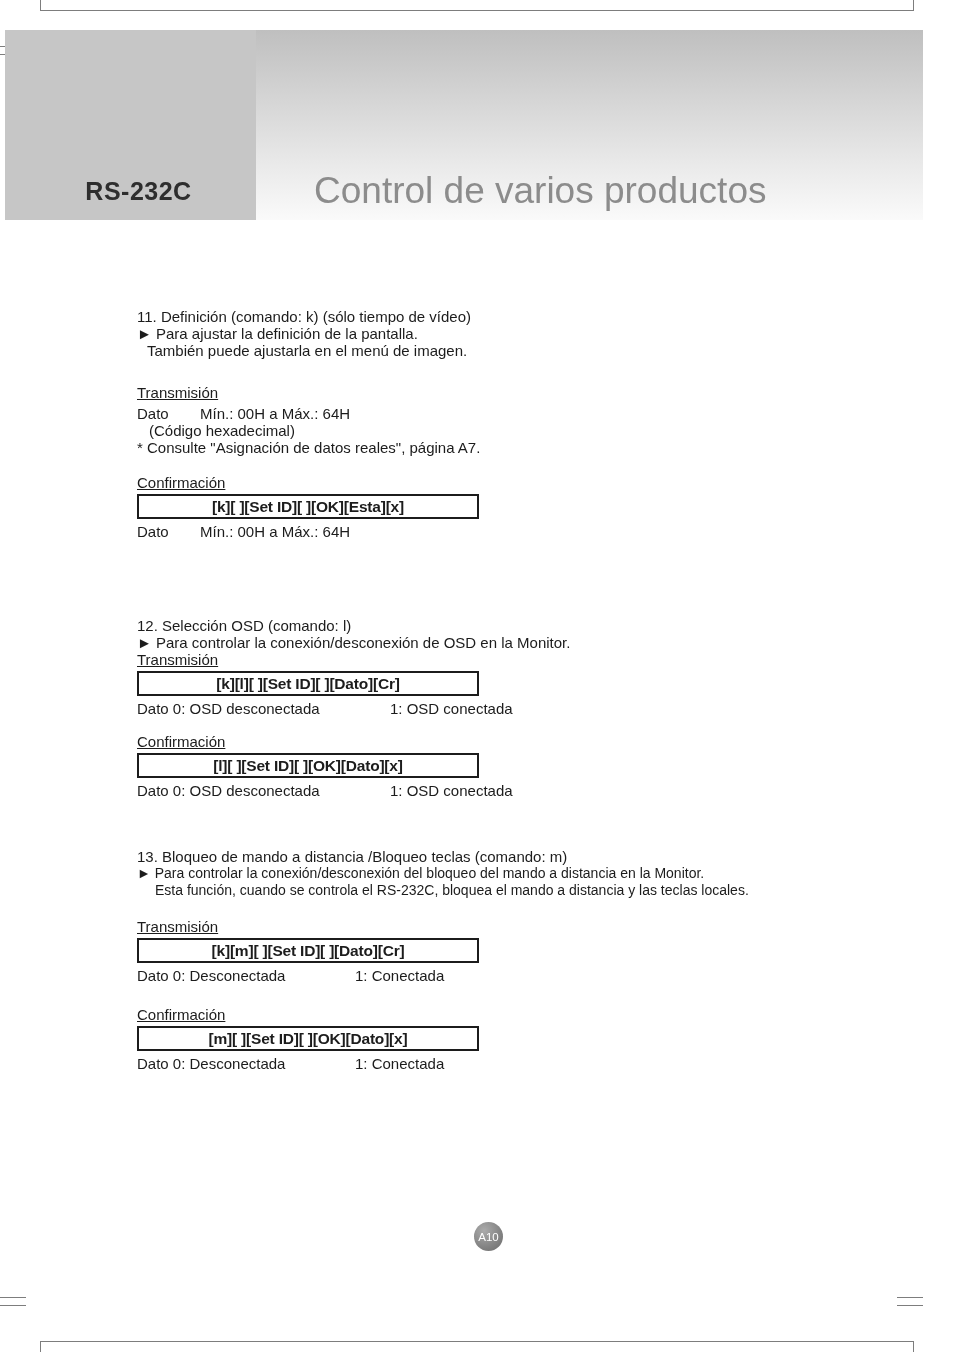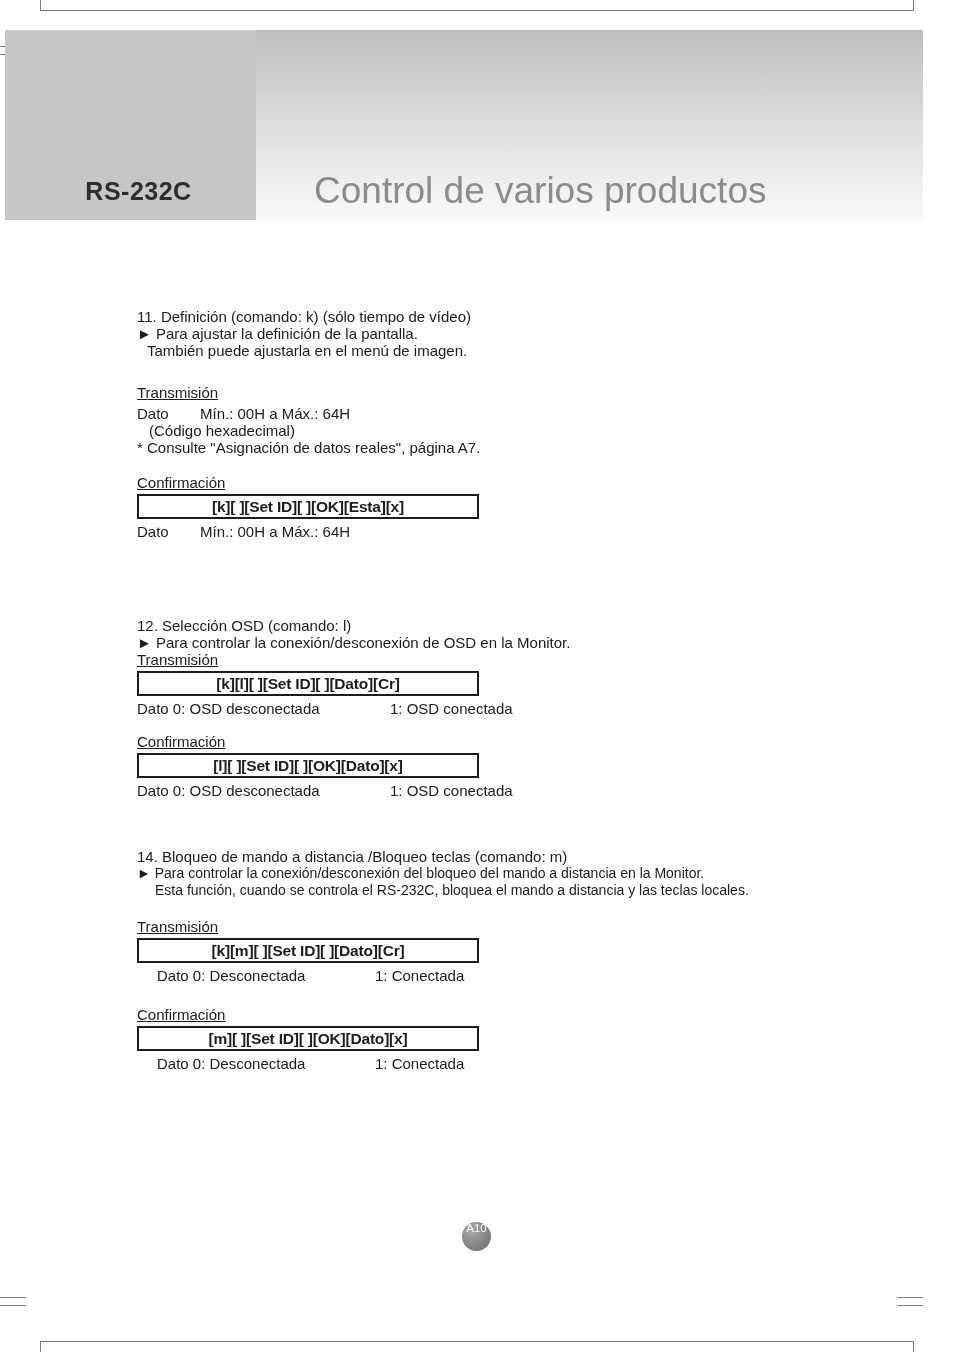--- a/index.html
+++ b/index.html
@@ -51,27 +51,27 @@
   .mt3 {margin-top:3px;} .mt4 {margin-top:4px;}
   .mt16 {margin-top:16px;} .mt18 {margin-top:18px;} .mt20 {margin-top:20px;}
   .mt22 {margin-top:22px;} .mt25 {margin-top:25px;}
   .codebox {
     width:342px; height:25px; border:2px solid #1c1c1c; background:#fff;
     display:flex; align-items:center; justify-content:center;
     font-weight:bold; font-size:15.5px; letter-spacing:-0.2px; white-space:pre;
   }
   .dlabel { display:inline-block; width:63px; }
   .dleft  { display:inline-block; width:253px; }
-  .dleft2 { display:inline-block; width:218px;margin-left:20px; }
+  .dleft2 { display:inline-block; width:218px; }
 
   
   .page-badge {
-    position:absolute; left:462px; top:1222px; width:29px; height:29px; border-radius:50%;
+    position:absolute; left:474px; top:1222px; width:29px; height:29px; border-radius:50%;
     background:radial-gradient(circle at 35% 30%, #ababab 0%, #868686 55%, #6a6a6a 100%);
-    display:flex; justify-content:center;
+    display:flex; align-items:center; justify-content:center;
   }
   .page-badge span { color:#ffffff; font-size:11.5px; }
 </style>
 </head>
 <body>
 
 <div class="page">
 
   <div class="cm" style="left:40px; top:10px; width:874px; height:1px;"></div>
   <div class="cm" style="left:40px; top:0; width:1px; height:10px;"></div>
@@ -128,21 +128,21 @@
     <div class="t u mt16">Confirmación</div>
     <div class="codebox mt3">
       <span>[l][ ][Set ID][ ][OK][Dato][x]</span>
     </div>
     <div class="t mt4">
       <span class="dleft">Dato 0: OSD desconectada</span><span>1: OSD conectada</span>
     </div>
   </section>
 
   <section class="sec" style="top:848px;">
-    <div class="t">14. Bloqueo de mando a distancia /Bloqueo teclas (comando: m)</div>
+    <div class="t">13. Bloqueo de mando a distancia /Bloqueo teclas (comando: m)</div>
     <div class="t14">► Para controlar la conexión/desconexión del bloqueo del mando a distancia en la Monitor.</div>
     <div class="t14" style="padding-left:18px;">Esta función, cuando se controla el RS-232C, bloquea el mando a distancia y las teclas locales.</div>
     <div class="t u mt20">Transmisión</div>
     <div class="codebox mt3">
       <span>[k][m][ ][Set ID][ ][Dato][Cr]</span>
     </div>
     <div class="t mt4">
       <span class="dleft2">Dato 0: Desconectada</span><span>1: Conectada</span>
     </div>
     <div class="t u mt22">Confirmación</div>

